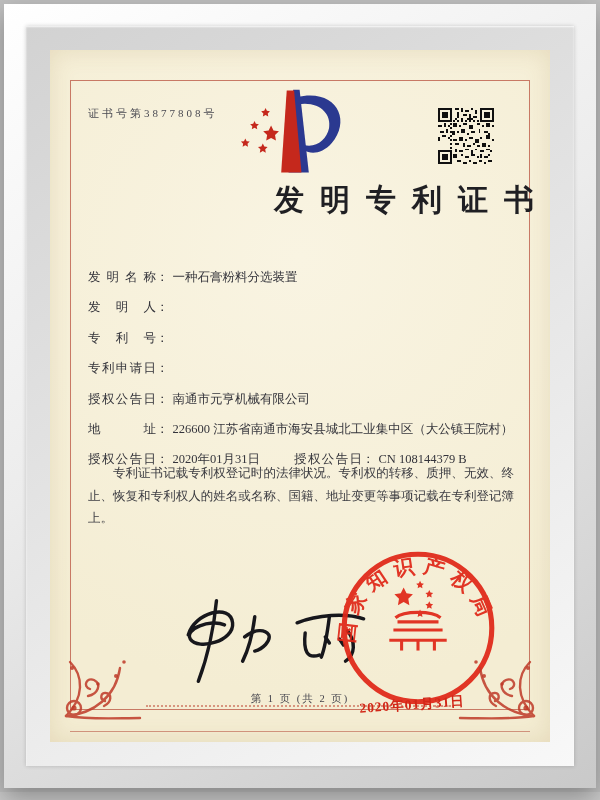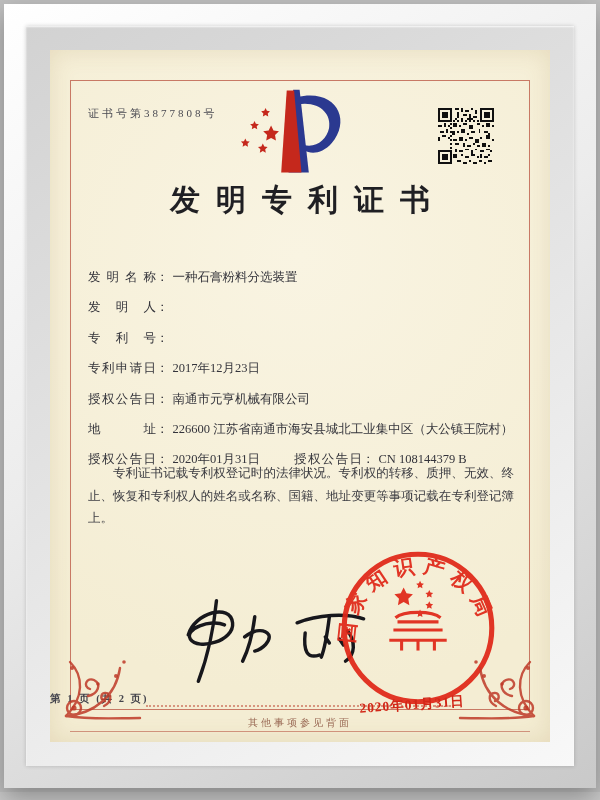--- a/index.html
+++ b/index.html
@@ -23,43 +23,43 @@
   .cert-border{position:absolute;left:20px;right:20px;top:30px;bottom:32px;
     border:1px solid rgba(191,100,80,.85);}
   .outer-line{position:absolute;left:20px;right:20px;bottom:10px;
     border-top:1px solid rgba(191,100,80,.65);}
   .lace{position:absolute;left:96px;right:96px;top:655px;height:0;
     border-top:2px dotted rgba(195,90,70,.6);}
   .cert-no{position:absolute;left:38px;top:56px;font-size:11px;
     letter-spacing:3px;color:#4a4a52;}
   .logo{position:absolute;left:178px;top:36px;width:134px;height:92px;}
   .qr{position:absolute;left:388px;top:58px;width:56px;height:56px;}
-  .title{position:absolute;left:0;right:0;top:130px;text-align:center;
+  .title{position:absolute;left:0;right:0;top:130px;text-align:right;
     font-size:30px;font-weight:600;letter-spacing:16px;text-indent:16px;
     color:#1f1f23;}
   .fields{position:absolute;left:38px;top:198px;width:428px;
     font-size:12.5px;color:#34343b;margin-top:20px;}
   .frow{display:flex;margin-bottom:11px;line-height:1.55;}
   .flabel{width:68px;min-width:68px;text-align:justify;text-align-last:justify;}
   .fcolon{padding-right:4px;}
   .fvalue{flex:1;}
   .grant-gap{width:34px;}
   .gval{white-space:nowrap;}
   .paras{position:absolute;left:38px;right:36px;top:412px;}
   .paras p{margin:0 0 5px 0;font-size:12.5px;line-height:1.8;
     text-indent:2em;text-align:justify;color:#3c3c42;}
   .signer{position:absolute;left:40px;top:582px;font-size:14.5px;
     font-weight:600;letter-spacing:3px;color:#2e2e34;line-height:2.0;}
   .sig{position:absolute;left:108px;top:538px;width:252px;height:112px;}
   .seal{position:absolute;left:286px;top:496px;width:164px;height:164px;opacity:.93;}
   .seal-date{position:absolute;left:266px;top:646px;width:192px;text-align:center;
     color:#d22718;font-size:13.5px;font-weight:600;letter-spacing:1px;
     transform:rotate(-4deg);}
-  .page-info{position:absolute;left:0;right:0;top:642px;text-align:left;
-    font-size:10.5px;letter-spacing:2px;color:#44444c;font-weight:bold;}
+  .page-info{position:absolute;left:0;right:0;top:642px;text-align:center;
+    font-size:10.5px;letter-spacing:2px;color:#44444c;}
   .back-note{position:absolute;left:0;right:0;top:666px;text-align:center;
     font-size:10px;letter-spacing:3px;color:#9a6a55;}
   .orn{position:absolute;width:86px;height:98px;top:574px;}
   .orn-l{left:8px;}
   .orn-r{right:8px;transform:scaleX(-1);}
 </style>
 </head>
 <body>
 
 <div class="photo">
@@ -207,21 +207,20 @@
         <span class="flabel">发明人</span>
           <span class="fcolon">：</span>
       </div>
       <div class="frow">
         <span class="flabel">专利号</span>
           <span class="fcolon">：</span>
       </div>
       <div class="frow">
         <span class="flabel">专利申请日</span>
           <span class="fcolon">：</span>
-          <span class="fvalue">2017年12月23日</span>
       </div>
       <div class="frow">
         <span class="flabel">授权公告日</span>
           <span class="fcolon">：</span>
           <span class="fvalue">南通市元亨机械有限公司</span>
       </div>
       <div class="frow">
         <span class="flabel">地址</span>
           <span class="fcolon">：</span>
           <span class="fvalue">226600 江苏省南通市海安县城北工业集中区（大公镇王院村）</span>
@@ -278,21 +277,20 @@
         <path d="M56 82 h48"></path>
         <path d="M52 92 h56"></path>
         <path d="M64 92 v10"></path>
         <path d="M80 92 v10"></path>
         <path d="M96 92 v10"></path>
       </g>
     </svg>
     <div class="seal-date">2020年01月31日</div>
 
     <div class="page-info">第 1 页 (共 2 页)</div>
-    <div class="back-note">其他事项参见背面</div>
 
     <svg class="orn orn-l" viewBox="0 0 86 98">
       <g stroke="#bf3a28" stroke-width="2.4" fill="none" opacity="0.85" stroke-linecap="round">
         <path d="M8 92 C36 90 58 72 62 44"></path>
         <path d="M8 92 C26 74 26 52 12 38"></path>
         <path d="M8 92 C34 96 60 94 82 94"></path>
         <path d="M30 72 c10 -2 14 -12 6 -16 c-7 -3 -12 6 -4 9"></path>
         <path d="M46 82 c8 -4 8 -12 2 -13 c-5 -1 -7 6 -1 8"></path>
         <circle cx="16" cy="84" r="7"></circle>
       </g>

